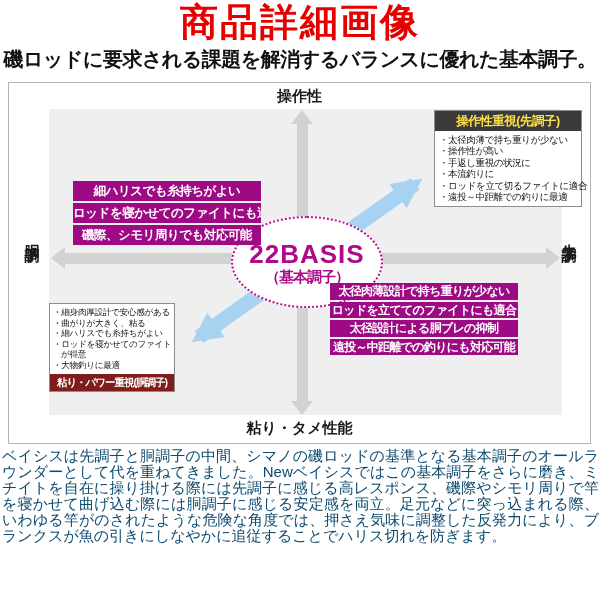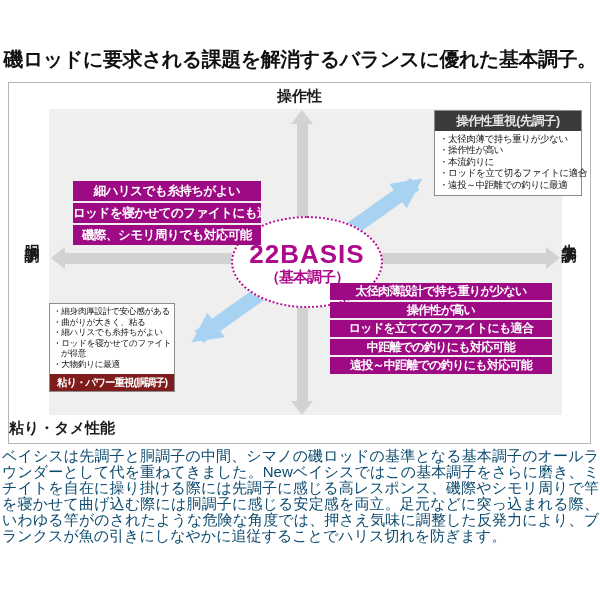--- a/index.html
+++ b/index.html
@@ -19,21 +19,21 @@
     font-size:20px; letter-spacing:-0.5px; color:#111;
   }
   
   .chart-box {
     position:absolute; left:8px; top:82px; width:583px; height:362px;
     border:1px solid #b5b5b5; background:#fff;
   }
   .panel { position:absolute; left:40px; top:26px; width:513px; height:306px; background:#efefef; }
   .axis-label { position:absolute; font-weight:bold; font-size:15px; color:#1a1a1a; }
   .axis-top    { left:0; top:4px; width:100%; text-align:center; }
-  .axis-bottom { left:0; top:336px; width:100%; text-align:left; }
+  .axis-bottom { left:0; top:336px; width:100%; text-align:center; }
   .axis-left   { left:13px;  top:149px; writing-mode:vertical-rl; letter-spacing:2px; }
   .axis-right  { right:12px; top:149px; writing-mode:vertical-rl; letter-spacing:2px; }
   
   .vbar { position:absolute; left:288px; top:41px; width:11px; height:277px; background:#d2d2d2; }
   .hbar { position:absolute; left:56px; top:170px; width:481px; height:11px; background:#d2d2d2; }
   .tri  { position:absolute; width:0; height:0; }
   .tri-up    { left:282px;   top:27px;  border-left:11px solid transparent; border-right:11px solid transparent; border-bottom:14px solid #d2d2d2; }
   .tri-down  { left:282px;   top:318px; border-left:11px solid transparent; border-right:11px solid transparent; border-top:14px solid #d2d2d2; }
   .tri-left  { left:42px;    top:164px; border-top:11px solid transparent; border-bottom:11px solid transparent; border-right:14px solid #d2d2d2; }
   .tri-right { left:537px;   top:164px; border-top:11px solid transparent; border-bottom:11px solid transparent; border-left:14px solid #d2d2d2; }
@@ -47,32 +47,32 @@
   .ellipse .l1 { font-size:26px; font-weight:bold; color:#ad0a8c; letter-spacing:1px; line-height:28px; }
   .ellipse .l2 { font-size:15px; font-weight:bold; color:#ad0a8c; letter-spacing:-1px; line-height:17px; }
   
   .bar-group { position:absolute; display:flex; flex-direction:column; align-items:center; gap:2px; }
   .bar-group .bar {
     width:100%; background:#9e0a84; color:#fff; font-weight:bold; text-align:center;
     white-space:nowrap; overflow:hidden;
   }
   .left-bars  { left:64px; top:98px;  width:188px; }
   .left-bars .bar  { height:20px;   line-height:20px;   font-size:12.5px; letter-spacing:-0.5px; }
-  .right-bars { left:321px; top:200px; width:222px; }
+  .right-bars { left:321px; top:200px; width:188px; }
   .right-bars .bar { height:16.5px; line-height:16.5px; font-size:12px;   letter-spacing:-0.7px; }
   
   .tr-box {
     position:absolute; left:425px; top:27px; width:148px;
     background:#fff; border:1px solid #8d8d8d;
   }
   .tr-box .hd {
-    background:#3a3a3a; color:#e5e5e5; font-weight:bold; font-size:12.5px;
+    background:#3a3a3a; color:#fde047; font-weight:bold; font-size:12.5px;
     height:20px; line-height:20px; text-align:center; letter-spacing:-0.5px; white-space:nowrap;
   }
-  .tr-box ul, .bl-box ul { list-style:none;font-family:Liberation Mono, monospace; }
+  .tr-box ul, .bl-box ul { list-style:none; }
   .tr-box li {
     font-size:9.5px; line-height:11.4px; color:#111; letter-spacing:-0.4px;
     padding-left:8px; text-indent:-8px; white-space:nowrap;
   }
   .tr-box .bd { padding:3px 2px 4px 4px; }
   
   .bl-box {
     position:absolute; left:40px; top:220px; width:126px;
     background:#fff; border:1px solid #8d8d8d;
   }
@@ -89,20 +89,21 @@
   .description {
     position:absolute; left:2px; top:448px; width:597px;
     font-size:15px; line-height:16px; color:#0c4a6e; text-align:justify;
   }
 </style>
 </head>
 <body>
 
 <div class="stage">
 
+  <div class="title">商品詳細画像</div>
   <div class="subtitle">磯ロッドに要求される課題を解消するバランスに優れた基本調子。</div>
 
   <div class="chart-box">
     <div class="panel"></div>
 
     <div class="vbar"></div>
     <div class="hbar"></div>
     <div class="tri tri-up"></div>
     <div class="tri tri-down"></div>
     <div class="tri tri-left"></div>
@@ -128,32 +129,32 @@
     </div>
 
     <div class="bar-group left-bars">
       <div class="bar">細ハリスでも糸持ちがよい</div>
       <div class="bar">ロッドを寝かせてのファイトにも適合</div>
       <div class="bar">磯際、シモリ周りでも対応可能</div>
     </div>
 
     <div class="bar-group right-bars">
       <div class="bar">太径肉薄設計で持ち重りが少ない</div>
-      <div class="bar">操作性が高い</div>
       <div class="bar">ロッドを立ててのファイトにも適合</div>
-      <div class="bar">中距離での釣りにも対応可能</div>
+      <div class="bar">太径設計による胴ブレの抑制</div>
       <div class="bar">遠投～中距離での釣りにも対応可能</div>
     </div>
 
     <div class="tr-box">
       <div class="hd">操作性重視(先調子)</div>
       <div class="bd">
         <ul>
           <li>・太径肉薄で持ち重りが少ない</li>
           <li>・操作性が高い</li>
+          <li>・手返し重視の状況に</li>
           <li>・本流釣りに</li>
           <li>・ロッドを立て切るファイトに適合</li>
           <li>・遠投～中距離での釣りに最適</li>
         </ul>
       </div>
     </div>
 
     <div class="bl-box">
       <div class="bd">
         <ul>

